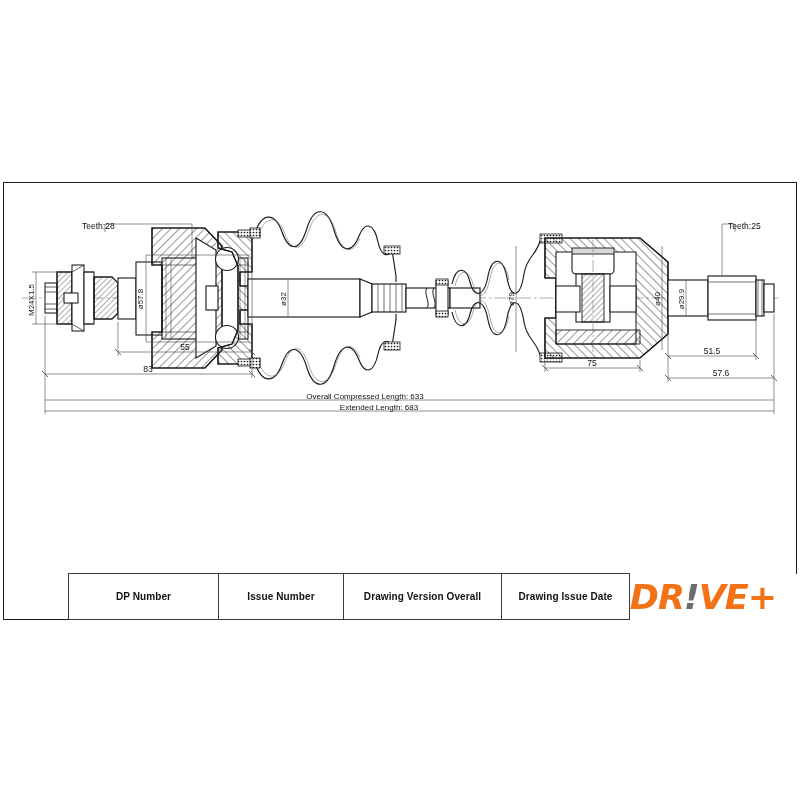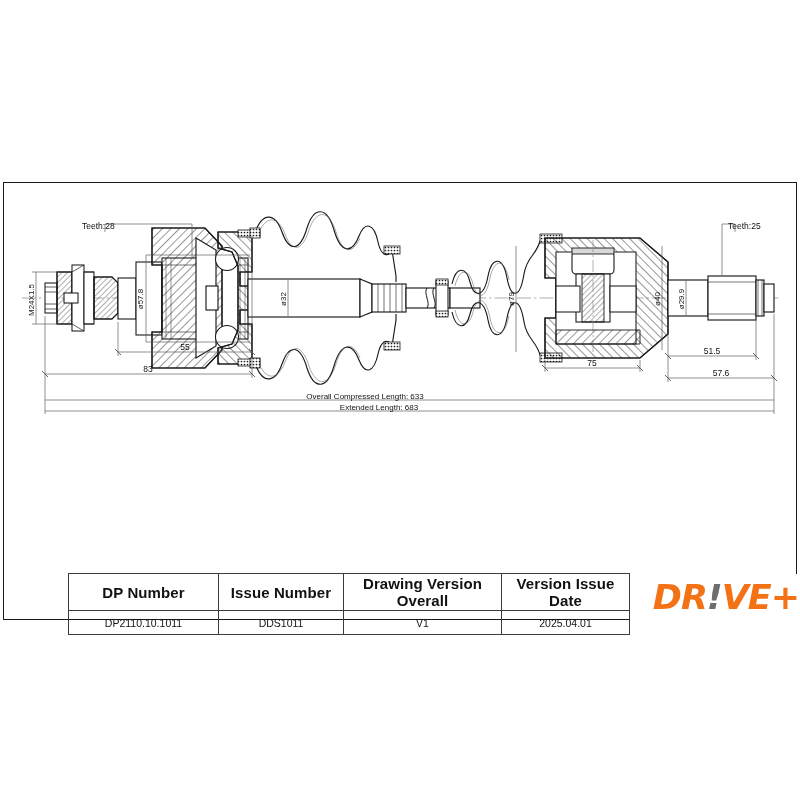--- a/index.html
+++ b/index.html
@@ -2,24 +2,24 @@
 <html><head>
 <meta charset="utf-8">
 <style>
   html,body{margin:0;padding:0;background:#ffffff;}
   body{width:800px;height:800px;overflow:hidden;font-family:"Liberation Sans",sans-serif;}
   #page{position:relative;width:800px;height:592px;background:#fff;}
   #frame{position:absolute;left:3px;top:182px;width:794px;height:438px;border:1.4px solid #1a1a1a;box-sizing:border-box;background:#fff;}
   #drawing-svg{position:absolute;left:0;top:0;width:800px;height:800px;}
   .tbl{position:absolute;left:68px;top:573px;width:729px;height:47px;border-collapse:collapse;box-sizing:border-box;}
   .tbl td{border:1px solid #3a3a3a;box-sizing:border-box;text-align:center;vertical-align:middle;color:#111;}
-  .tbl tr.hdr td{height:23px;font-size:15px;font-weight:bold;letter-spacing:.1px;}
+  .tbl tr.hdr td{height:23px;font-size:10px;font-weight:bold;letter-spacing:.1px;}
   .tbl tr.val td{height:24px;font-size:10.5px;font-weight:normal;}
   .tbl td.logo-cell{border-right:none;border-top:none;border-bottom:none;padding:0;background:#fff;}
-  .logo-wrap{position:absolute;left:609px;top:574px;width:188px;height:46px;display:flex;align-items:center;justify-content:flex-end;overflow:hidden;}
+  .logo-wrap{position:absolute;left:609px;top:574px;width:188px;height:46px;display:flex;align-items:center;justify-content:center;overflow:hidden;}
   .logo-txt{font-family:"DejaVu Sans",sans-serif;font-weight:bold;font-style:italic;font-size:34px;line-height:1;letter-spacing:-1px;color:#F47216;white-space:nowrap;transform:scaleX(1.03);}
   .logo-txt .bang{color:#6e6e6e;}
 </style>
 </head>
 <body>
 
 <div id="page">
 
   <div id="frame"></div>
 
@@ -328,28 +328,21 @@
       <text x="379" y="410" font-size="8" text-anchor="middle">Extended  Length: 683</text>
     </g>
   </svg>
 
   <table class="tbl">
     <tbody>
         <tr class="hdr">
       <td style="width:150px">DP Number</td>
       <td style="width:125px">Issue Number</td>
       <td style="width:158px">Drawing Version Overall</td>
-      <td style="width:128px">Version Issue Date</td>
-      <td class="logo-cell"></td>
-    </tr>
-    <tr class="val">
-      <td>DP2110.10.1011</td>
-      <td>DDS1011</td>
-      <td>V1</td>
-      <td>2025.04.01</td>
+      <td style="width:128px">Drawing Issue Date</td>
       <td class="logo-cell"></td>
     </tr>
   </tbody>
     </table>
 
   <div class="logo-wrap">
     <span class="logo-txt"><span>DR</span><span class="bang">!</span><span>VE+</span></span>
   </div>
 
 </div>

